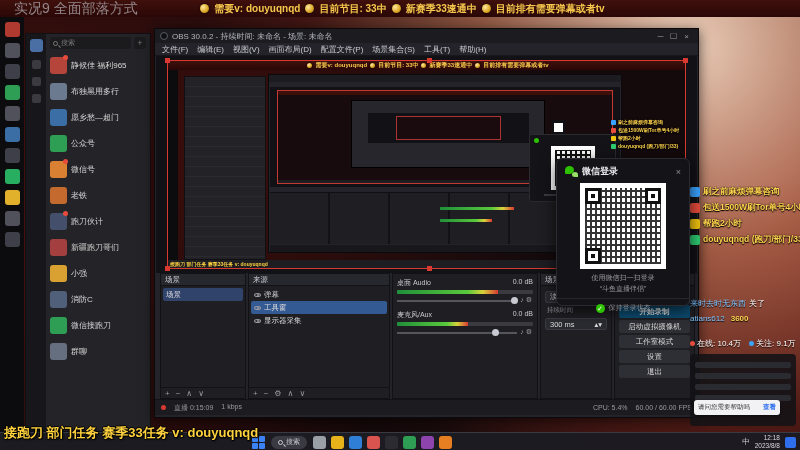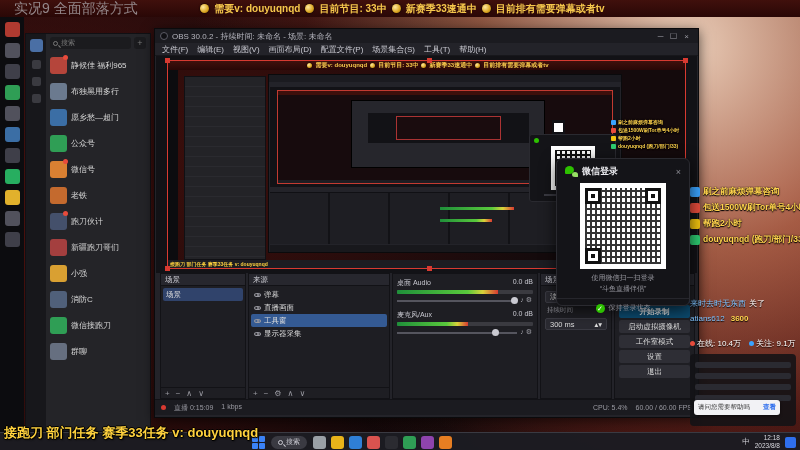--- a/index.html
+++ b/index.html
@@ -482,24 +482,20 @@
     <div class="dock dock-sources">
       <div class="dock-h">来源</div>
       <div class="dock-b">
 
 
           <div class="row" style="background: transparent;">
             <span class="eye"></span>
             <span>弹幕</span>
           </div>
 
-          <div class="row" style="background: transparent;">
-            <span class="eye"></span>
-            <span>直播画面</span>
-          </div>
 
           <div class="row" style="background: rgb(52, 90, 147);">
             <span class="eye"></span>
             <span>工具窗</span>
           </div>
 
           <div class="row" style="background: transparent;">
             <span class="eye"></span>
             <span>显示器采集</span>
           </div>

